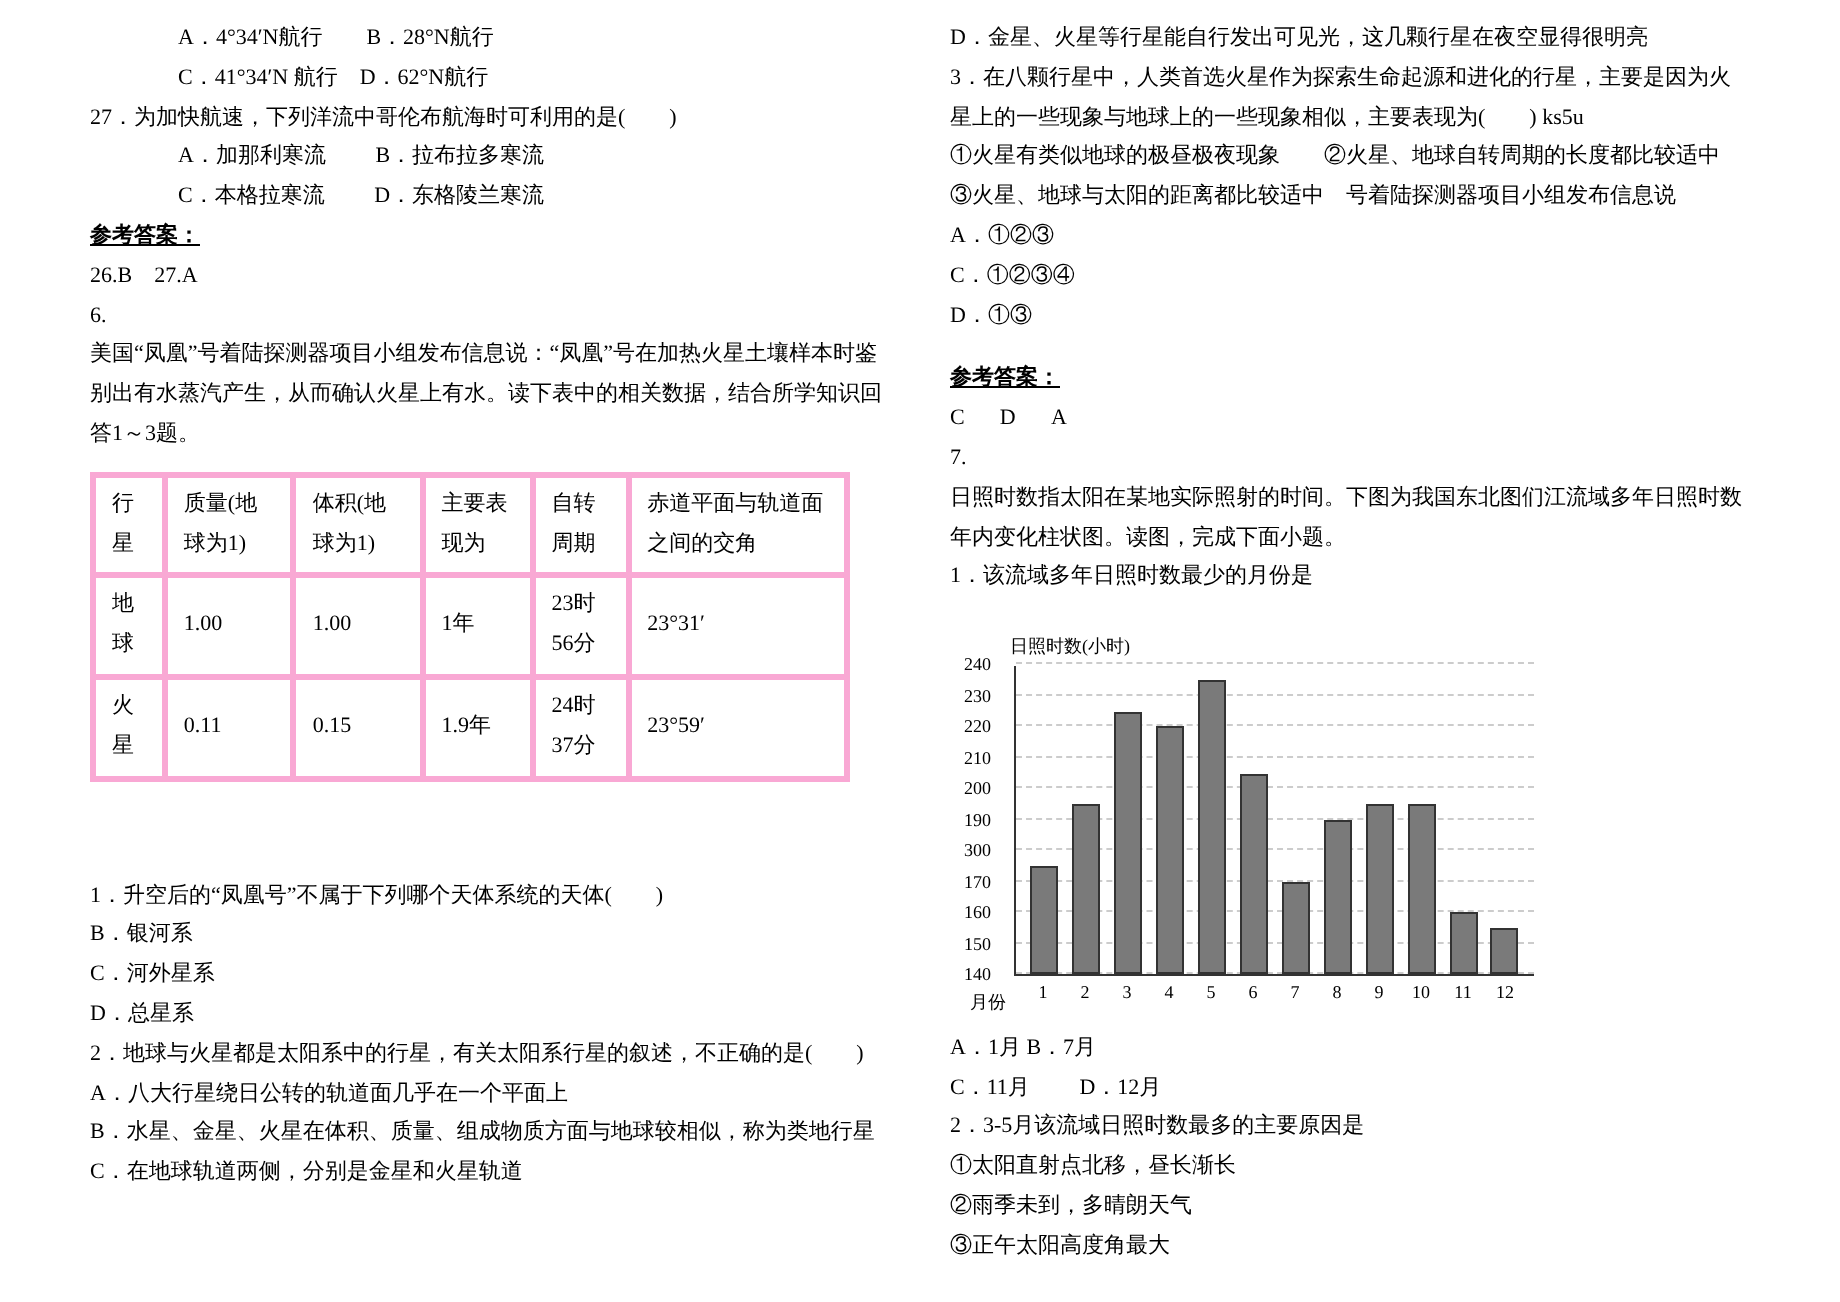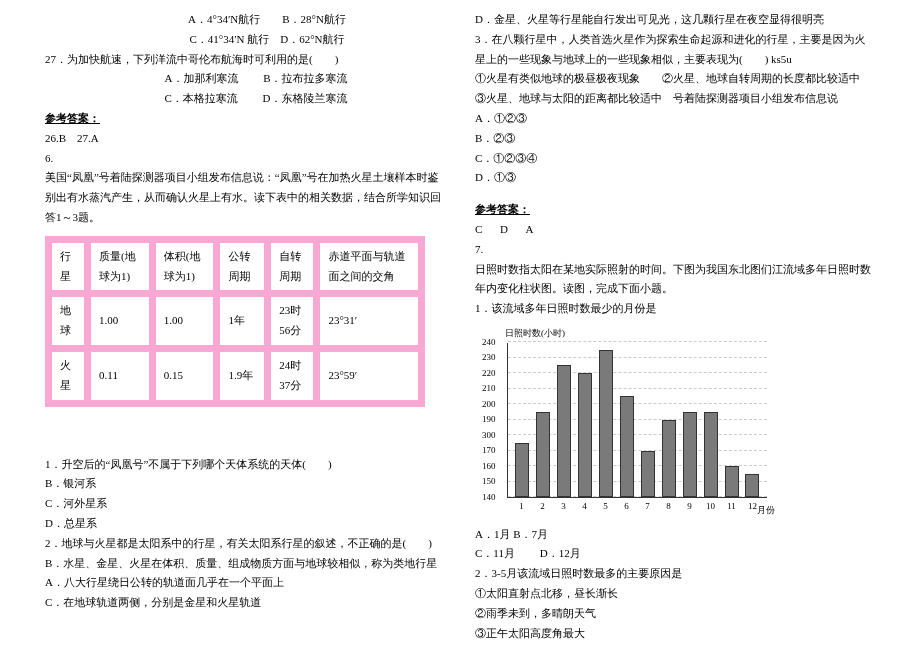--- a/index.html
+++ b/index.html
@@ -9,40 +9,40 @@
       line-height: 1.8;
       color: #000;
       background: #fff;
       width: 920px;
       height: 651px;
       display: flex;
       padding: 10px 30px;
     }
     .col { flex: 1; padding: 0 15px; }
     .col-left { border-right: none; }
-    .indent-more { padding-left: 4em; text-align: center; }
+    .indent-more { padding-left: 4em; }
     .bold { font-weight: bold; text-decoration: underline; }
     .mt { margin-top: 0; }
 
     table.data {
       border-collapse: collapse;
       margin: 8px 0;
       width: 95%;
     }
     table.data td, table.data th {
-      border: 7px solid #f9a8d4;
+      border: 3px solid #f9a8d4;
       padding: 4px 8px;
       text-align: left;
       font-weight: normal;
       font-size: 11px;
     }
 
     .chart-wrap {
       width: 280px;
-      margin: 6px 0 6px 10px;
+      margin: 16px 0 6px 10px;
       border: none;
     }
     .chart-title { font-size: 9px; text-align: left; margin-bottom: 2px; padding-left: 20px; }
     .chart {
       position: relative;
       height: 155px;
       width: 260px;
       border-left: 1px solid #333;
       border-bottom: 1px solid #333;
       margin-left: 22px;
@@ -75,21 +75,21 @@
     }
     .xlabels {
       display: flex;
       justify-content: space-around;
       padding: 0 4px;
       margin-left: 22px;
       width: 260px;
       font-size: 9px;
     }
     .xlabels span { width: 14px; text-align: center; }
-    .xaxis-title { font-size: 9px; text-align: right; width: 290px; margin-top: -12px; }
+    .xaxis-title { font-size: 9px; text-align: left; width: 290px; margin-top: -12px; }
     .answers { letter-spacing: 0.3em; }
     .opt-line span { margin-right: 2em; }
   </style>
 </head>
 <body>
 
 <div class="col col-left">
   <div class="indent-more">A．4°34′N航行　　B．28°N航行</div>
   <div class="indent-more mt">C．41°34′N 航行　D．62°N航行</div>
 
@@ -108,21 +108,21 @@
 
   <div class="mt">6.</div>
   <div>美国“凤凰”号着陆探测器项目小组发布信息说：“凤凰”号在加热火星土壤样本时鉴别出有水蒸汽产生，从而确认火星上有水。读下表中的相关数据，结合所学知识回答1～3题。</div>
 
   <table class="data">
     <tbody>
         <tr>
       <td>行星</td>
       <td>质量(地球为1)</td>
       <td>体积(地球为1)</td>
-      <td>公转周期</td>
+      <td>主要表现为</td>
       <td>自转周期</td>
       <td>赤道平面与轨道面之间的交角</td>
     </tr>
     <tr>
       <td>地球</td>
       <td>1.00</td>
       <td>1.00</td>
       <td>1年</td>
       <td>23时56分</td>
       <td>23°31′</td>
@@ -139,32 +139,31 @@
     </table>
 
   <div style="height:40px"></div>
 
   <div>1．升空后的“凤凰号”不属于下列哪个天体系统的天体(　　)</div>
   <div>B．银河系</div>
   <div>C．河外星系</div>
   <div>D．总星系</div>
 
   <div>2．地球与火星都是太阳系中的行星，有关太阳系行星的叙述，不正确的是(　　)</div>
+  <div>A．八大行星绕日公转的轨道面几乎在一个平面上</div>
   <div>B．水星、金星、火星在体积、质量、组成物质方面与地球较相似，称为类地行星</div>
-  <div>A．八大行星绕日公转的轨道面几乎在一个平面上</div>
   <div>C．在地球轨道两侧，分别是金星和火星轨道</div>
 </div>
 
 <div class="col">
   <div>D．金星、火星等行星能自行发出可见光，这几颗行星在夜空显得很明亮</div>
   <div>3．在八颗行星中，人类首选火星作为探索生命起源和进化的行星，主要是因为火星上的一些现象与地球上的一些现象相似，主要表现为(　　) ks5u</div>
   <div>①火星有类似地球的极昼极夜现象　　②火星、地球自转周期的长度都比较适中</div>
   <div>③火星、地球与太阳的距离都比较适中　号着陆探测器项目小组发布信息说</div>
   <div>A．①②③</div>
-  <div>B．②③</div>
   <div>C．①②③④</div>
   <div>D．①③</div>
 
   <div style="height:12px"></div>
   <div class="bold">参考答案：</div>
   <div class="answers mt">C　D　A</div>
 
   <div>7.</div>
   <div>日照时数指太阳在某地实际照射的时间。下图为我国东北图们江流域多年日照时数年内变化柱状图。读图，完成下面小题。</div>
   <div>1．该流域多年日照时数最少的月份是</div>

